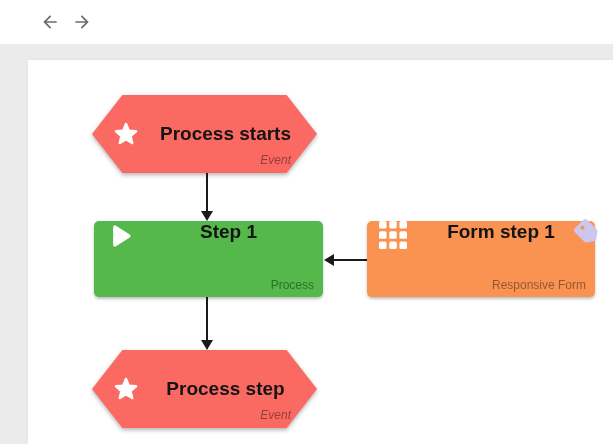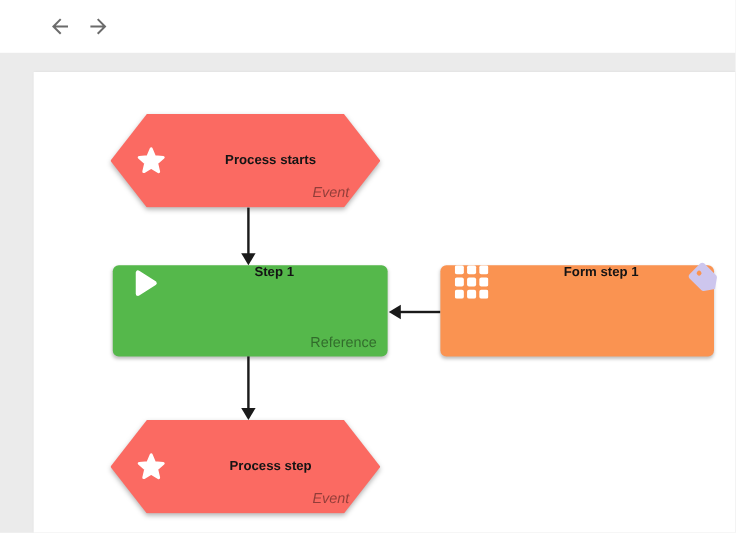--- a/index.html
+++ b/index.html
@@ -36,21 +36,21 @@
   }
 
   
   .node {
     position:absolute; display:flex; align-items:flex-start;
     color:#141414;
   }
   .node .icon { display:flex; align-items:center; justify-content:center; }
   .node .title {
     flex:1; text-align:center; padding-right:12px;
-    font-size:11px; font-weight:bold; color:#141414;
+    font-size:19px; font-weight:bold; color:#141414;
   }
   .node .type {
     position:absolute; font-size:12px; color:rgba(0,0,0,0.42);
   }
 
   
   .hex-wrap { position:absolute; filter:drop-shadow(0 2px 2px rgba(0,0,0,0.3)); }
   .hex {
     position:relative; width:100%; height:100%;
     display:flex; align-items:center;
@@ -134,21 +134,21 @@
     <div class="head"></div>
   </div>
 
   <div class="node rect node-step" style="left:66px; top:161px; width:229px; height:76px;">
     <span class="icon">
       <svg width="30" height="30" viewBox="0 0 24 24">
         <path d="M8 5v14l11-7L8 5z" fill="#ffffff" stroke="#ffffff" stroke-width="3" stroke-linejoin="round"></path>
       </svg>
     </span>
     <div class="title">Step 1</div>
-    <div class="type">Reference</div>
+    <div class="type">Process</div>
   </div>
 
   <div class="arrow arrow-left" style="left:296px; top:193px; width:43px; height:13px;">
     <div class="line"></div>
     <div class="head"></div>
   </div>
 
   <div class="node rect node-form" style="left:339px; top:161px; width:228px; height:76px;">
     <span class="icon">
       <svg width="28" height="28" viewBox="0 0 26 26">
@@ -159,20 +159,21 @@
           <rect x="0" y="9.5" width="7" height="7" rx="1.5"></rect>
             <rect x="9.5" y="9.5" width="7" height="7" rx="1.5"></rect>
             <rect x="19" y="9.5" width="7" height="7" rx="1.5"></rect>
           <rect x="0" y="19" width="7" height="7" rx="1.5"></rect>
             <rect x="9.5" y="19" width="7" height="7" rx="1.5"></rect>
             <rect x="19" y="19" width="7" height="7" rx="1.5"></rect>
         </g>
       </svg>
     </span>
     <div class="title">Form step 1</div>
+    <div class="type">Responsive Form</div>
     <span class="tag-badge">
       <svg width="30" height="30" viewBox="0 0 24 24">
         <g transform="rotate(45 12 12)">
           <path d="M17.63 5.84C17.27 5.33 16.67 5 16 5L5 5.01C3.9 5.01 3 5.9 3 7v10c0 1.1.9 1.99 2 1.99L16 19c.67 0 1.27-.33 1.63-.84L22 12l-4.37-6.16z" fill="#cdc6ee"></path>
           <circle cx="7" cy="12" r="1.6" fill="#fa9351"></circle>
         </g>
       </svg>
     </span>
   </div>
 

